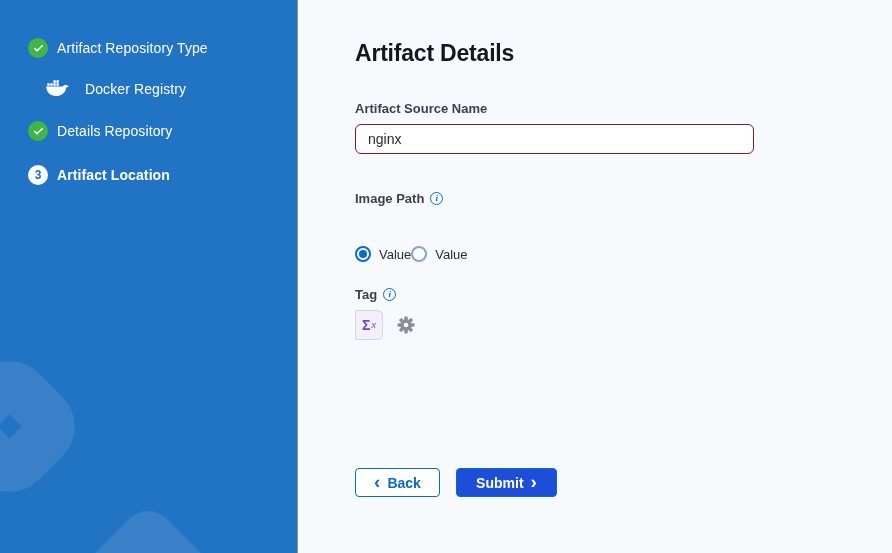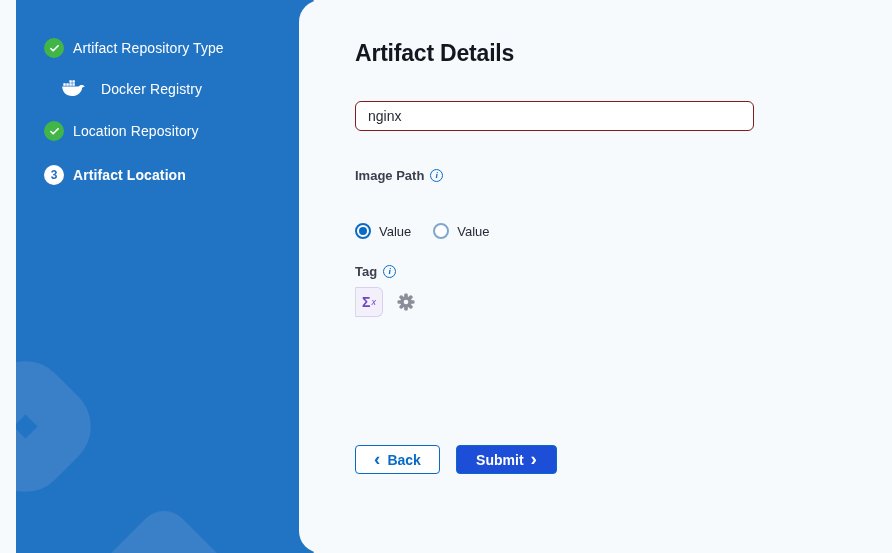--- a/index.html
+++ b/index.html
@@ -1,21 +1,21 @@
 <!DOCTYPE html>
 <html><head>
 <meta charset="utf-8">
 <style>
   * { margin:0; padding:0; box-sizing:border-box; }
   html,body { width:892px; height:553px; overflow:hidden; }
   body { font-family:"Liberation Sans", sans-serif; background:#f6fafd; position:relative; }
 
   
   .sidebar {
-    position:absolute; left:16px; top:0; width:298px; height:553px;
+    position:absolute; left:0; top:0; width:298px; height:553px;
     background:#2173c4; border-right:1px solid #8f959b; overflow:hidden;
   }
   .steps { position:relative; z-index:2; padding-top:38px; }
   .step-row {
     display:flex; align-items:center; gap:9px;
     padding-left:28px; margin-bottom:24px; cursor:pointer;
   }
   .step-row.sub { padding-left:46px; gap:16px; margin-top:-2px; }
   .step-label { color:#ffffff; font-size:14px; font-weight:500; letter-spacing:.1px; }
   .step-label.active { font-weight:700; }
@@ -64,21 +64,21 @@
 
   .field-imagepath { margin-top:37px; }
   .input-group { display:flex; align-items:stretch; }
   .field-imagepath .text-input { width:373px; border-radius:6px 0 0 6px; }
   .pin-btn {
     width:27px; height:30px; background:#e9f2fb; border:1px solid #d8dae3; border-left:none;
     border-radius:0 6px 6px 0; display:flex; align-items:center; justify-content:center;
     cursor:pointer;
   }
 
-  .radio-row { display:flex; align-items:center; gap:22px; margin-top:40px; }
+  .radio-row { display:flex; align-items:center; margin-top:40px; }
   .radio-item { display:flex; align-items:center; gap:8px; cursor:pointer; }
   .radio-circle {
     width:16px; height:16px; border-radius:50%; background:#fff;
     display:flex; align-items:center; justify-content:center;
   }
   .radio-circle.sel { border:2px solid #0a6bc6; }
   .radio-circle.sel .dot { width:8px; height:8px; border-radius:50%; background:#0a6bc6; }
   .radio-circle.unsel { border:2px solid #7fa6cf; }
   .radio-label { font-size:13px; color:#272b34; }
 
@@ -138,36 +138,37 @@
       </span>
       <span class="step-label">Docker Registry</span>
     </div>
 
     <div class="step-row">
       <span class="badge done">
         <svg width="11" height="11" viewBox="0 0 24 24">
             <path d="M20 6 9 17l-5-5" stroke="#ffffff" stroke-width="3.5" fill="none" stroke-linecap="round" stroke-linejoin="round"></path>
           </svg>
       </span>
-      <span class="step-label">Location Repository</span>
+      <span class="step-label">Details Repository</span>
     </div>
 
     <div class="step-row">
       <span class="badge num">3</span>
       <span class="step-label active">Artifact Location</span>
     </div>
 
   </div>
 </div>
 
 <div class="content">
 
   <div class="page-title">Artifact Details</div>
 
   <div class="field-source">
+    <div class="field-label">Artifact Source Name</div>
     <input class="text-input" type="text" value="nginx" style="">
   </div>
 
   <div class="field-imagepath">
     <div class="field-label">
       <span>Image Path</span>
       <span class="info-icon">i</span>
     </div>
   </div>
 

